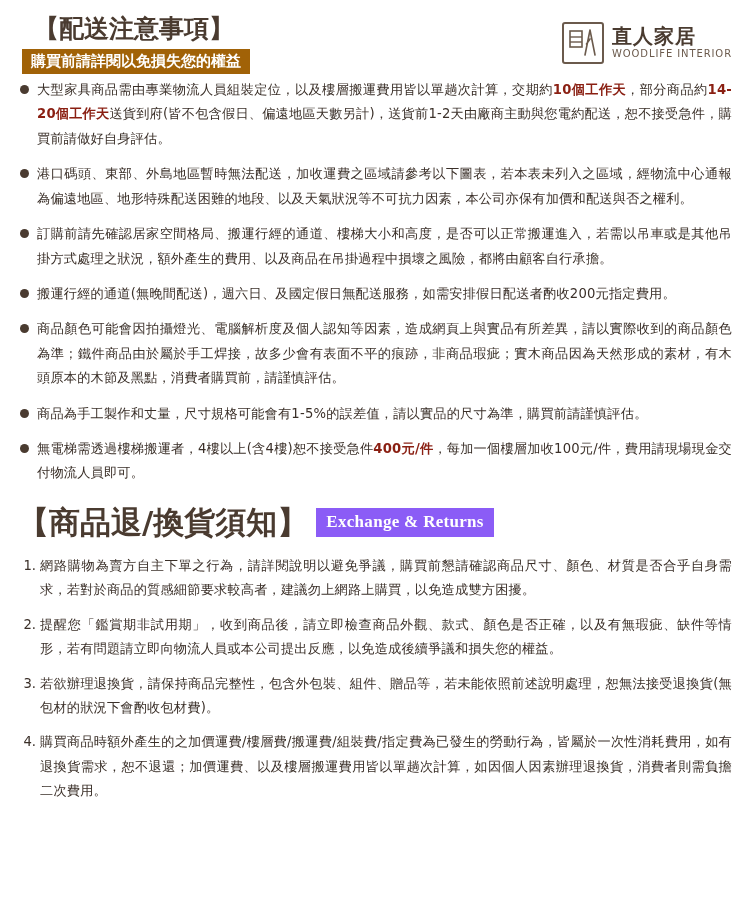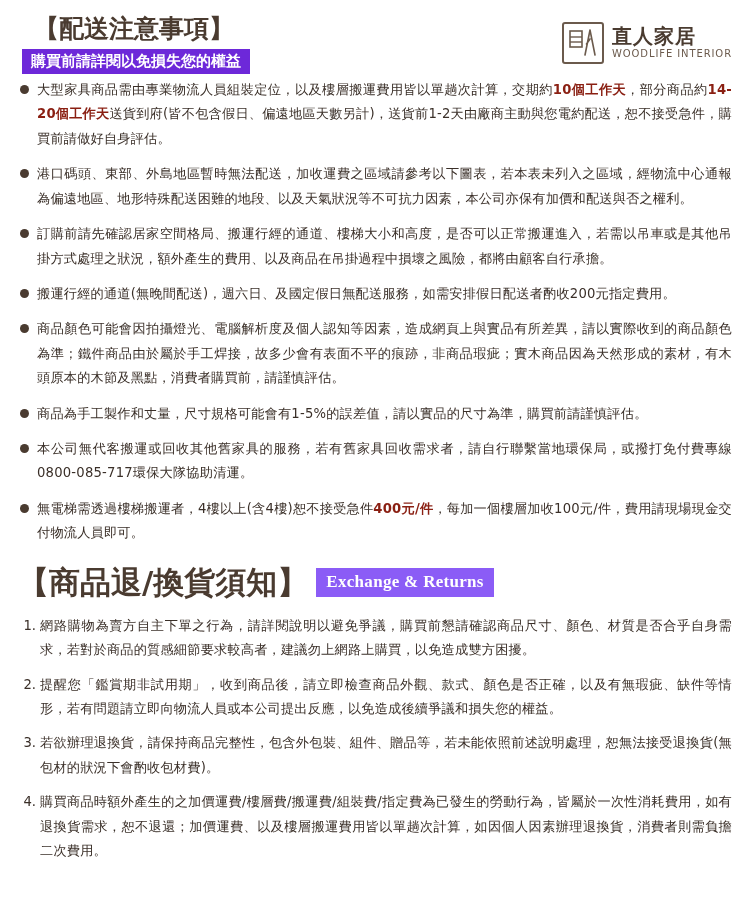--- a/index.html
+++ b/index.html
@@ -36,21 +36,21 @@
     flex-direction: column;
   }
   .title-main {
     font-size: 25px;
     font-weight: bold;
     color: #4a3b30;
     letter-spacing: 0px;
     white-space: nowrap;
   }
   .title-ribbon {
-    background: #6d28d9;
+    background: #a16207;
     color: #ffffff;
     font-size: 15px;
     font-weight: bold;
     padding: 4px 9px 5px 9px;
     margin-left: 4px;
     white-space: nowrap;
     line-height: 1.1;
   }
   .logo {
     display: flex;
@@ -209,24 +209,20 @@
       <div class="notice-item">
         <span class="bullet"></span>
         <div class="notice-text"><span>商品顏色可能會因拍攝燈光、電腦解析度及個人認知等因素，造成網頁上與實品有所差異，請以實際收到的商品顏色為準；鐵件商品由於屬於手工焊接，故多少會有表面不平的痕跡，非商品瑕疵；實木商品因為天然形成的素材，有木頭原本的木節及黑點，消費者購買前，請謹慎評估。</span></div>
       </div>
       <div class="notice-item">
         <span class="bullet"></span>
         <div class="notice-text"><span>商品為手工製作和丈量，尺寸規格可能會有1-5%的誤差值，請以實品的尺寸為準，購買前請謹慎評估。</span></div>
       </div>
       <div class="notice-item">
         <span class="bullet"></span>
-        <div class="notice-text"><span>本公司無代客搬運或回收其他舊家具的服務，若有舊家具回收需求者，請自行聯繫當地環保局，或撥打免付費專線0800-085-717環保大隊協助清運。</span></div>
-      </div>
-      <div class="notice-item">
-        <span class="bullet"></span>
         <div class="notice-text"><span>無電梯需透過樓梯搬運者，4樓以上(含4樓)恕不接受急件</span><span class="hl">400元/件</span><span>，每加一個樓層加收100元/件，費用請現場現金交付物流人員即可。</span></div>
       </div>
     </div>
 
   <div class="section-head">
     <span class="title-main">【商品退/換貨須知】</span>
     <span class="section-ribbon">Exchange &amp; Returns</span>
   </div>
 
   <ol class="return-list">

